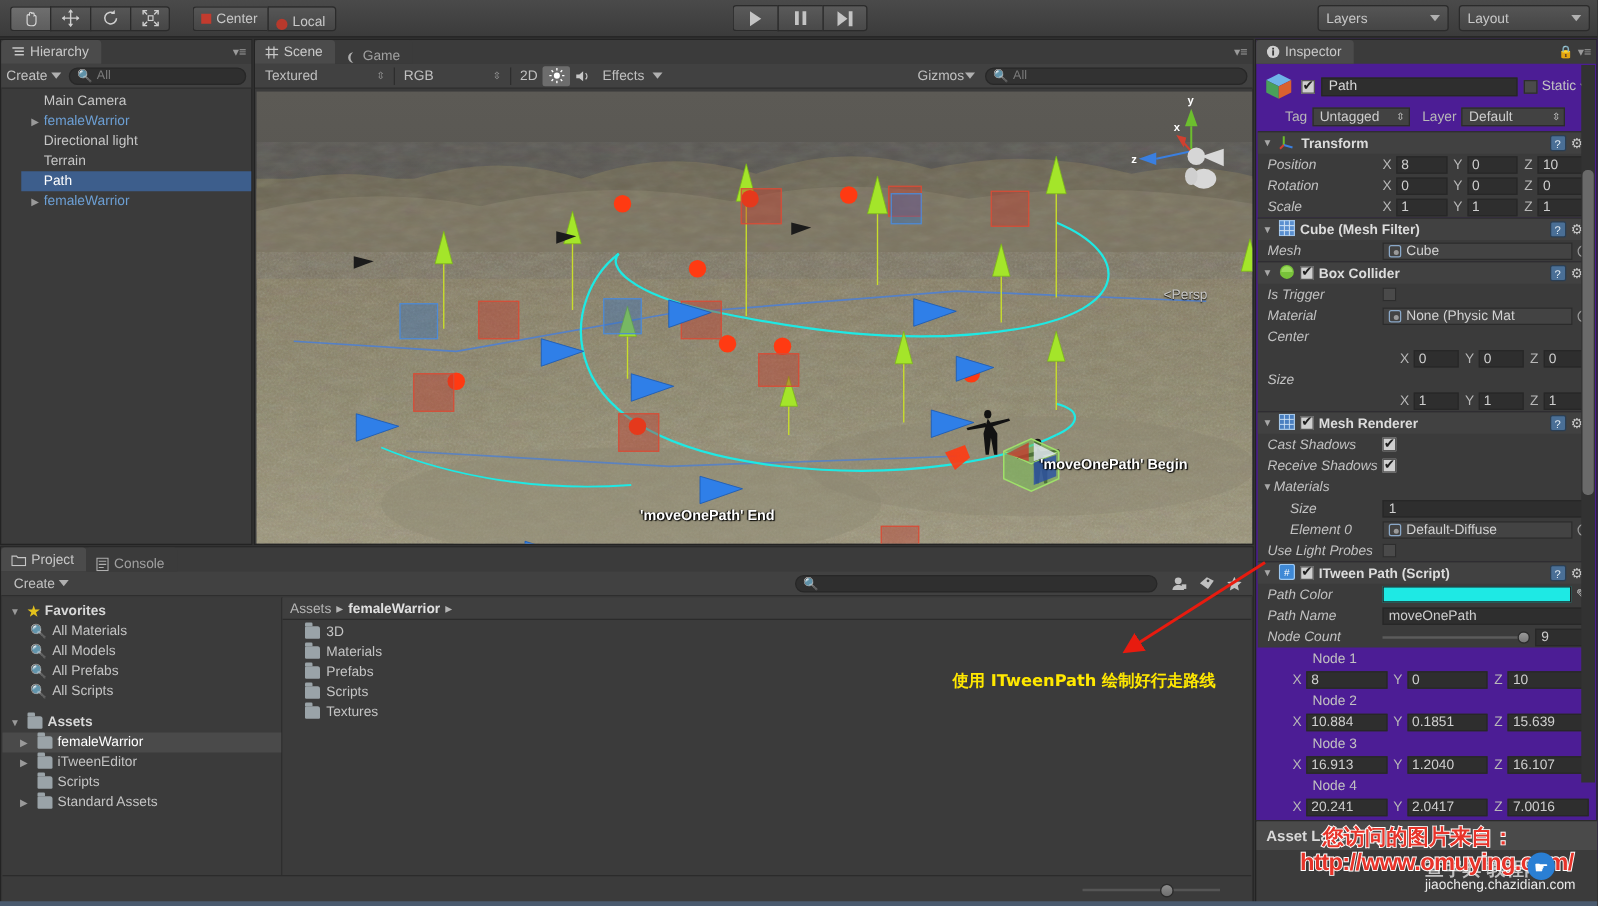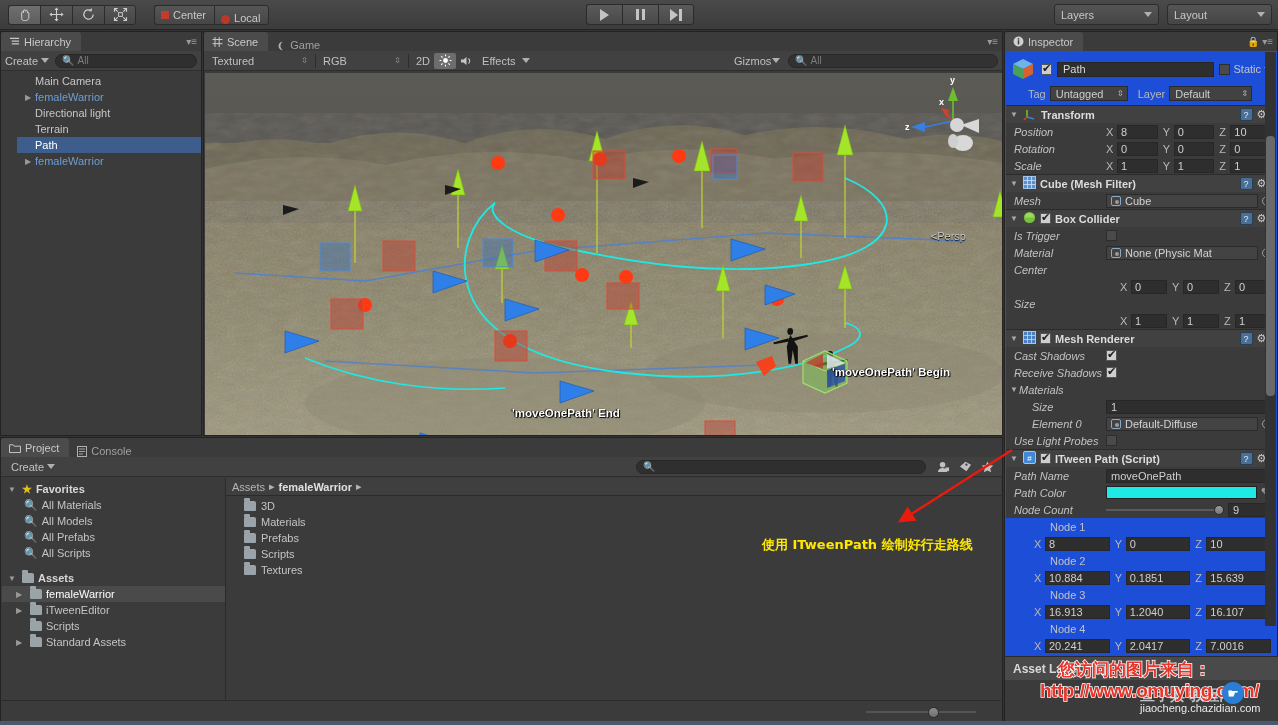--- a/index.html
+++ b/index.html
@@ -122,21 +122,21 @@
   .crumb b{ color:#e0e0e0;}
   .crumb span{ color:#b5b5b5;}
   .frow{ height:16px; display:flex;align-items:center;gap:5px; padding-left:18px; font-size:11px; color:#c4c4c4; cursor:pointer;}
   .proj-foot{ position:absolute;left:1px;right:1px;bottom:1px;height:23px; background:#3b3b3b; border-top:1px solid #2b2b2b;}
   .zoomslider{ position:absolute; right:25px; top:6px; width:110px; height:10px;}
   .zs-track{ position:absolute; left:0; top:4px; width:110px; height:2px; background:#555;}
   .zs-knob{ position:absolute; left:62px; top:0; width:11px;height:11px;border-radius:50%;
      background:linear-gradient(#8e8e8e,#6e6e6e); border:1px solid #2b2b2b;}
 
   
-  #inspector{ left:1004px; top:31px; width:274px; height:656px; background:#1d4ed8;}
+  #inspector{ left:1004px; top:31px; width:274px; height:656px; background:#4c1d95;}
   .insp-body{ position:absolute; left:1px; top:20px; right:1px; bottom:1px; overflow:hidden;}
   .insp-header{ display:flex;align-items:center; padding:4px 4px 2px 4px; gap:5px;}
   .cubeico{ width:26px;height:26px; position:relative;}
   .namefield{ flex:1; height:15px; background:#2e2e2e; border:1px solid #262626; display:flex;align-items:center;padding:0 5px; color:#d8d8d8;font-size:11px;}
   .cbx{ width:11px;height:11px; background:#cfcfcf; border:1px solid #555; display:inline-block; position:relative;}
   .cbx.checked:after{ content:"✔"; position:absolute; left:0px; top:-3px; font-size:11px; color:#1e1e1e;}
   .cbx.empty{ background:#4a4a4a; border:1px solid #2d2d2d;}
   .staticwrap{ display:flex;align-items:center;gap:3px;color:#c3c3c3;font-size:11px;}
   .tagrow{ display:flex;align-items:center;gap:4px; padding:2px 4px 4px 22px; font-size:11px;}
   .minidrop{ height:15px; background:#424242;border:1px solid #2b2b2b; display:flex;align-items:center;
@@ -952,29 +952,29 @@
                   <rect x="0.5" y="0.5" width="12" height="12" rx="1.5" fill="#3f89d6" stroke="#9dc7ef"></rect>
                   <text x="6.5" y="9.5" font-size="8" fill="#fff" text-anchor="middle" font-family="Liberation Sans">#</text>
                 </svg></span>
               <span class="cbx checked"></span>
               <span class="comp-title">ITween Path (Script)</span>
               <span style="flex:1"></span>
               <span class="help-ico">?</span>
               <span class="gear-ico">⚙▾</span>
             </div>
             <div class="prop">
+              <span class="plabel">Path Color</span>
+              <div class="colorbar"></div>
+              <span class="eyedrop">✎</span>
+            </div>
+            <div class="prop">
               <span class="plabel">Path Name</span>
               <div class="pfield">
                 <span>moveOnePath</span>
               </div>
-            </div>
-            <div class="prop">
-              <span class="plabel">Path Color</span>
-              <div class="colorbar"></div>
-              <span class="eyedrop">✎</span>
             </div>
             <div class="prop">
               <span class="plabel">Node Count</span>
               <div class="sliderrow">
                 <div class="sl-track">
                   <div class="sl-knob"></div>
                 </div>
                 <div class="sl-val">
                   <span>9</span>
                 </div>

